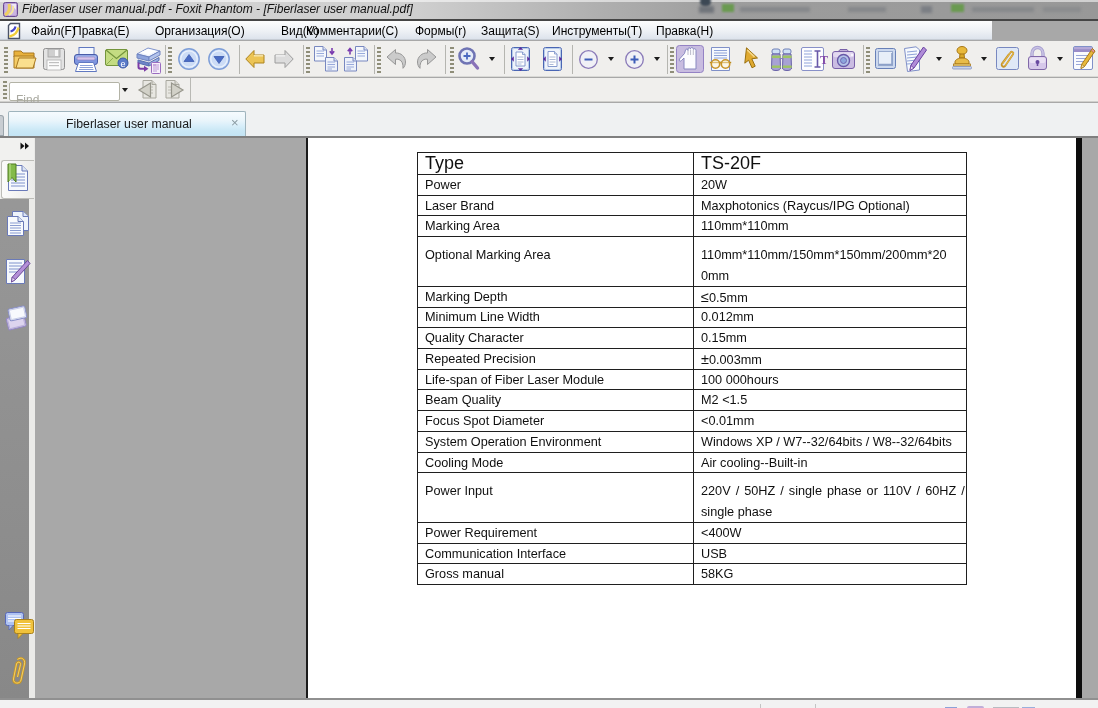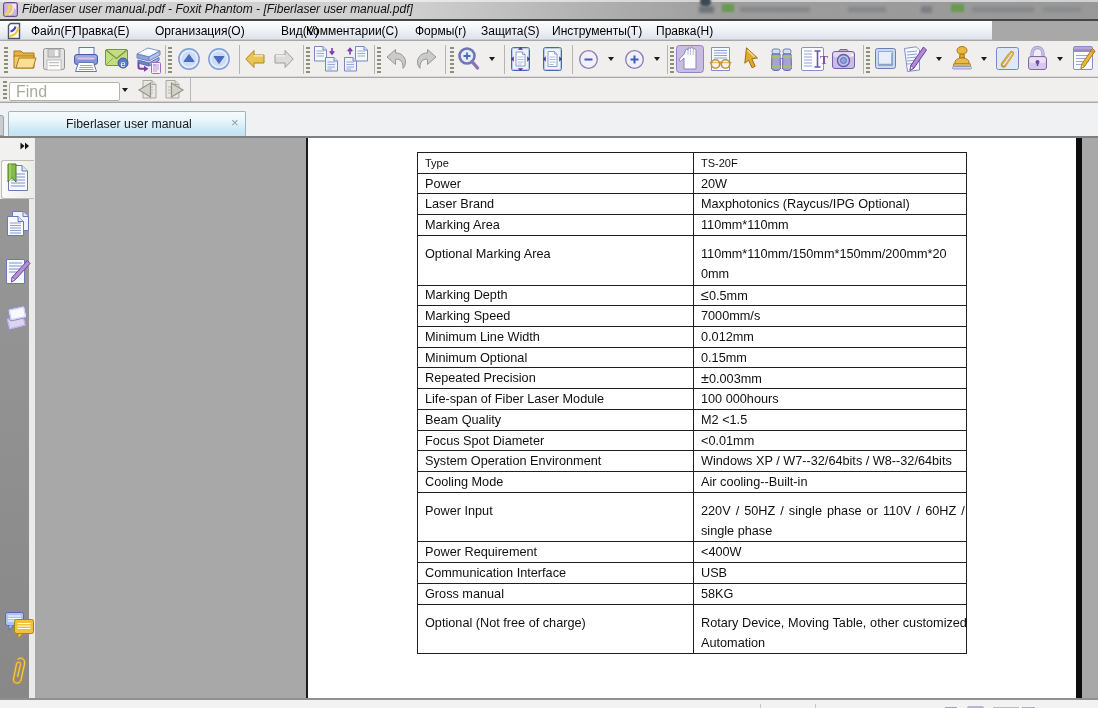--- a/index.html
+++ b/index.html
@@ -14,21 +14,21 @@
 #darkline { left:0; top:19px; width:1098px; height:2px; background:#454545; }
 
 #menubar { left:0; top:21px; width:992px; height:19px;
   background:linear-gradient(#fdfdfd,#eef1f5 55%,#dde3ec); border-bottom:1px solid #c6ccd4; }
 .mi { position:absolute; top:3px; font-size:12px; color:#000; white-space:nowrap; }
 
 #toolbar { left:0; top:41px; width:1098px; height:36px; background:#f0efed; border-bottom:1px solid #d9d9d6; }
 
 #findbar { left:0; top:78px; width:1098px; height:24px; background:#f0efed; border-bottom:1px solid #d0d0cd; }
 #findbox { left:9px; top:4px; width:111px; height:19px; background:#fff; border:1px solid #b3b3a6; border-radius:2px; }
-#findtxt { left:6px; top:0; font-size:16px; color:#a9a9a0; }
+#findtxt { left:6px; top:10px; font-size:12px; color:#a9a9a0; }
 .sepv { position:absolute; width:1px; background:#b9b9b4; }
 .handle { position:absolute; width:4px; background-image:repeating-linear-gradient(to bottom,#8f8e79 0px,#8f8e79 2px,#f0efed 2px,#f0efed 4px); }
 .caret { position:absolute; width:0; height:0; border-left:3.5px solid transparent; border-right:3.5px solid transparent; border-top:4px solid #1c1c1c; }
 
 #tabbar { left:0; top:103px; width:1098px; height:33px; background:#eff1f2; }
 #tab { left:8px; top:8px; width:238px; height:25px; border:1px solid #9fb4bd; border-bottom:none; border-radius:2px 2px 0 0;
   background:linear-gradient(#f6fbfe 0%,#eaf5fb 35%,#daeffa 55%,#c9e7f5 78%,#c3e4f4 100%); }
 #tabtext { left:57px; top:5px; font-size:12.3px; color:#1a1a1a; }
 #tabx { left:222px; top:3px; font-size:13px; color:#8a9aa2; }
 #docline { left:0; top:136px; width:1098px; height:2px; background:#7f7f7f; }
@@ -461,21 +461,21 @@
 <div class="abs" style="left:967px;top:6px;width:17px;height:4px;border-radius:2px;background:#c0aed8;"></div>
 <div class="abs" style="left:993px;top:7px;width:26px;height:3px;background:#b8bcc2;"></div>
 <div class="abs" style="left:1022px;top:7px;width:13px;height:3px;background:#9ab0dc;"></div>
 </div>
 <table class="abs" id="spectable">
 <colgroup>
       <col class="c1">
       <col class="c2">
     </colgroup>
 <tbody>
-      <tr class="s" style="font-size:11px;">
+      <tr class="s" style="font-size:18px;">
         <td>Type</td>
         <td>TS-20F</td>
       </tr>
 <tr class="s">
         <td>Power</td>
         <td>20W</td>
       </tr>
 <tr class="s">
         <td>Laser Brand</td>
         <td>Maxphotonics (Raycus/IPG Optional)</td>
@@ -486,29 +486,25 @@
       </tr>
 <tr class="d">
         <td>Optional Marking Area</td>
         <td>110mm*110mm/150mm*150mm/200mm*20<br>0mm</td>
       </tr>
 <tr class="s">
         <td>Marking Depth</td>
         <td><span style="font-size:14.5px;">≤</span>0.5mm</td>
       </tr>
 <tr class="s">
-        <td>Marking Speed</td>
-        <td>7000mm/s</td>
-      </tr>
-<tr class="s">
         <td>Minimum Line Width</td>
         <td>0.012mm</td>
       </tr>
 <tr class="s">
-        <td>Minimum Optional</td>
+        <td>Quality Character</td>
         <td>0.15mm</td>
       </tr>
 <tr class="s">
         <td>Repeated Precision</td>
         <td><span style="font-size:14.5px;">±</span>0.003mm</td>
       </tr>
 <tr class="s">
         <td>Life-span of Fiber Laser Module</td>
         <td>100 000hours</td>
       </tr>
@@ -537,18 +533,14 @@
         <td>&lt;400W</td>
       </tr>
 <tr class="s">
         <td>Communication Interface</td>
         <td>USB</td>
       </tr>
 <tr class="s">
         <td>Gross manual</td>
         <td>58KG</td>
       </tr>
-<tr class="d">
-        <td>Optional (Not free of charge)</td>
-        <td><span style="word-spacing:0.2px;">Rotary Device, Moving Table, other customized</span><br>Automation</td>
-      </tr>
 </tbody>
   </table>
 
 </body></html>

